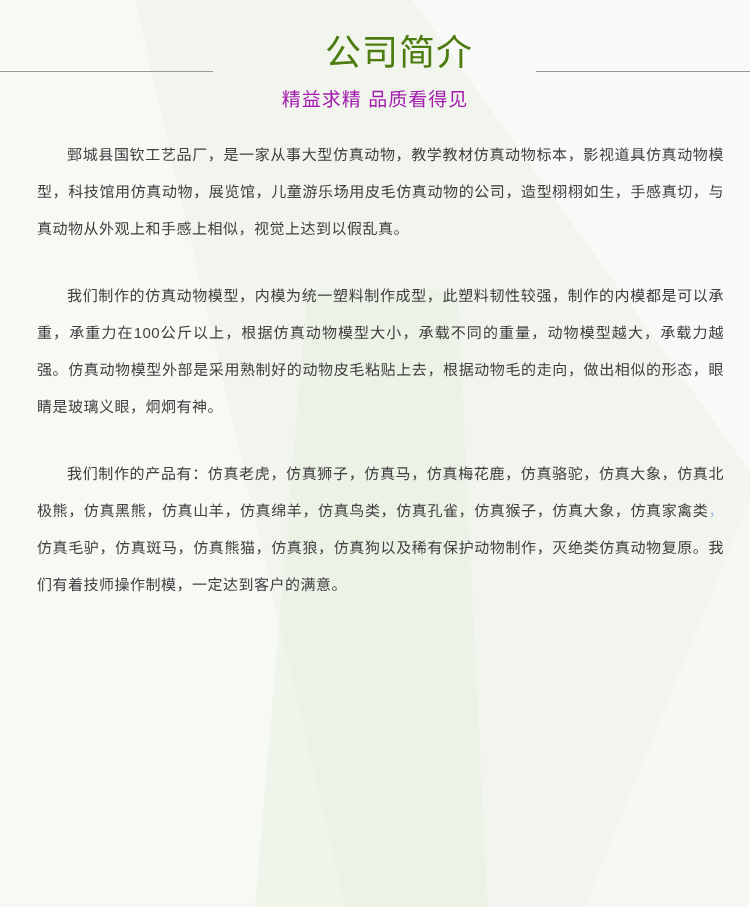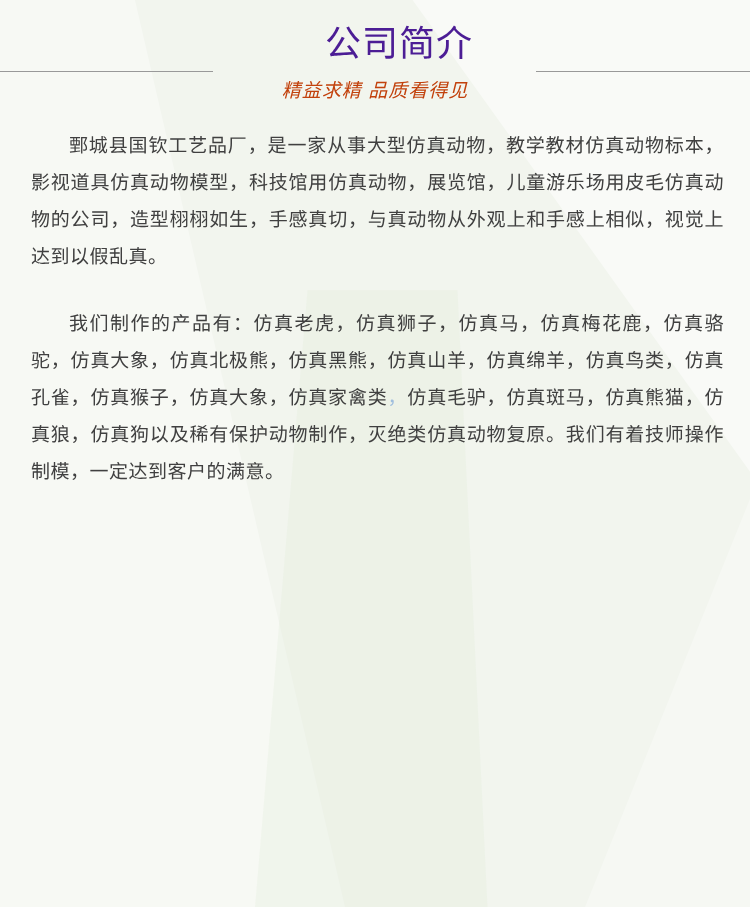--- a/index.html
+++ b/index.html
@@ -40,25 +40,25 @@
     background: rgba(255, 255, 255, 0.3);
     clip-path: polygon(78% 100%, 100% 55%, 100% 100%);
   }
   
   .header {
     position: relative;
     padding-top: 22px;
     text-align: center;
   }
   .page-title {
-    margin: 0;
+    margin: 9px;
     font-size: 36px;
     line-height: 1.2;
     font-weight: 400;
-    color: #4c1d95;
+    color: #4d7c0f;
     letter-spacing: 1px;
     padding-left: 48px;
   }
   .page-subtitle {
     margin-top: 14px;
     font-size: 19px;
     line-height: 1.25;
     color: #8da189;
     letter-spacing: 1px;
   }
@@ -70,22 +70,22 @@
   }
   .header-line.left  { left: 0;  width: 213px; }
   .header-line.right { left: 536px; width: 214px; }
   
   .content {
     position: relative;
     margin-top: 24px;
     padding: 0 26px 0 20px;
   }
   .content p {
-    margin: 0 0 30px 11px;
-    font-size: 19px;
+    margin: 0 0 30px 17px;
+    font-size: 15px;
     line-height: 37px;
     color: #404040;
     text-align: justify;
     text-indent: 2em;
     letter-spacing: 0.5px;
   }
   .highlight-comma {
     color: #9fbede;
   }
 </style>
@@ -96,19 +96,20 @@
   <div class="bg-shape s1"></div>
   <div class="bg-shape s2"></div>
   <div class="bg-shape s3"></div>
   <div class="bg-shape s4"></div>
 </div>
 
 <div class="header">
   <h1 class="page-title">公司简介</h1>
   <div class="header-line left"></div>
   <div class="header-line right"></div>
-  <div class="page-subtitle" style="color: #c2410c; font-style: italic;">精益求精 品质看得见</div>
+  <div class="page-subtitle" style="color: #a21caf;">精益求精 品质看得见</div>
 </div>
 
 <div class="content">
   <p>鄄城县国钦工艺品厂，是一家从事大型仿真动物，教学教材仿真动物标本，影视道具仿真动物模型，科技馆用仿真动物，展览馆，儿童游乐场用皮毛仿真动物的公司，造型栩栩如生，手感真切，与真动物从外观上和手感上相似，视觉上达到以假乱真。</p>
+  <p>我们制作的仿真动物模型，内模为统一塑料制作成型，此塑料韧性较强，制作的内模都是可以承重，承重力在100公斤以上，根据仿真动物模型大小，承载不同的重量，动物模型越大，承载力越强。仿真动物模型外部是采用熟制好的动物皮毛粘贴上去，根据动物毛的走向，做出相似的形态，眼睛是玻璃义眼，炯炯有神。</p>
   <p><span>我们制作的产品有：仿真老虎，仿真狮子，仿真马，仿真梅花鹿，仿真骆驼，仿真大象，仿真北极熊，仿真黑熊，仿真山羊，仿真绵羊，仿真鸟类，仿真孔雀，仿真猴子，仿真大象，仿真家禽类</span><span class="highlight-comma" style="color: rgb(159, 190, 222);">，</span><span>仿真毛驴，仿真斑马，仿真熊猫，仿真狼，仿真狗以及稀有保护动物制作，灭绝类仿真动物复原。我们有着技师操作制模，一定达到客户的满意。</span></p>
 </div>
 
 </body></html>

